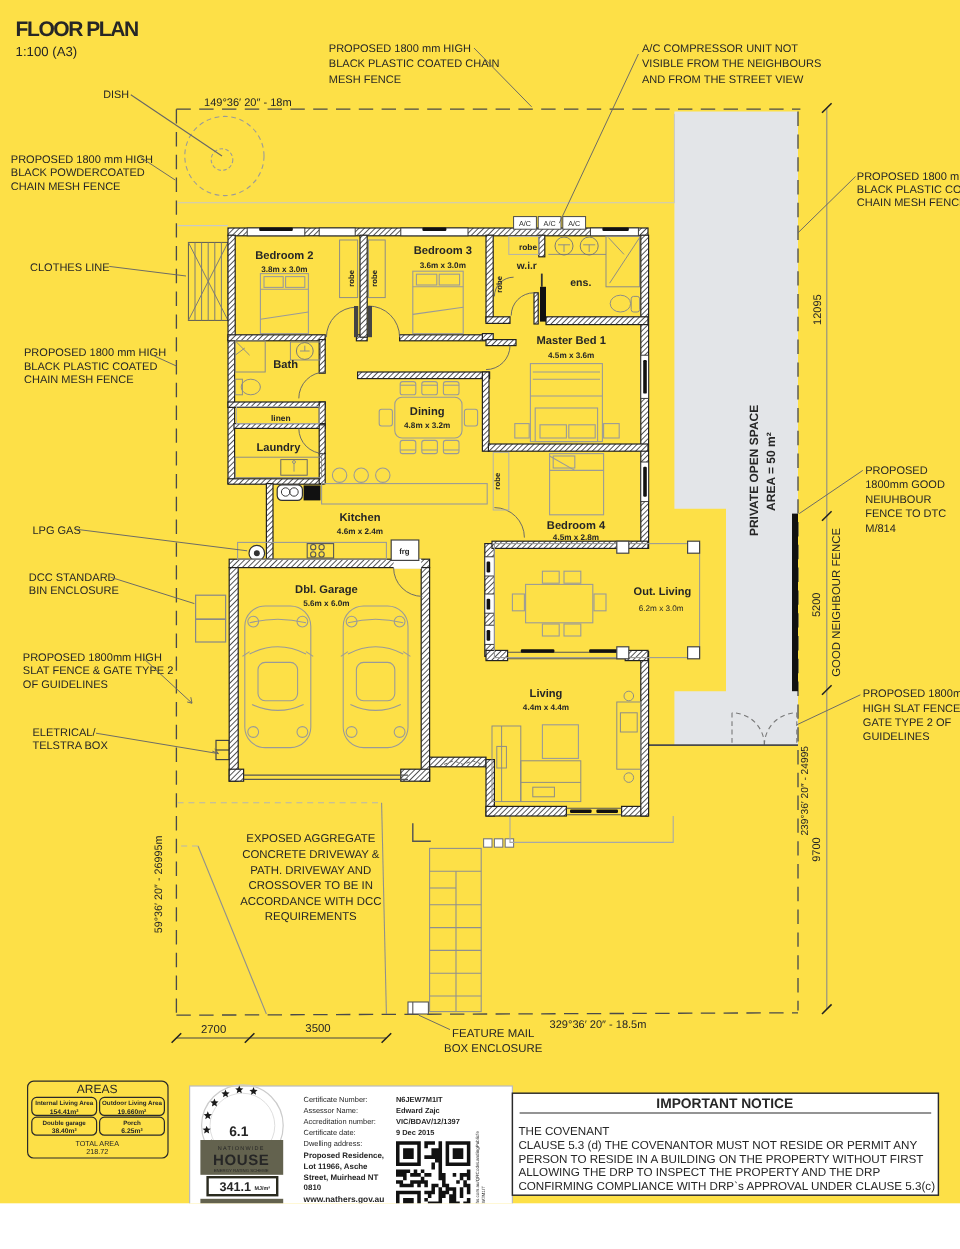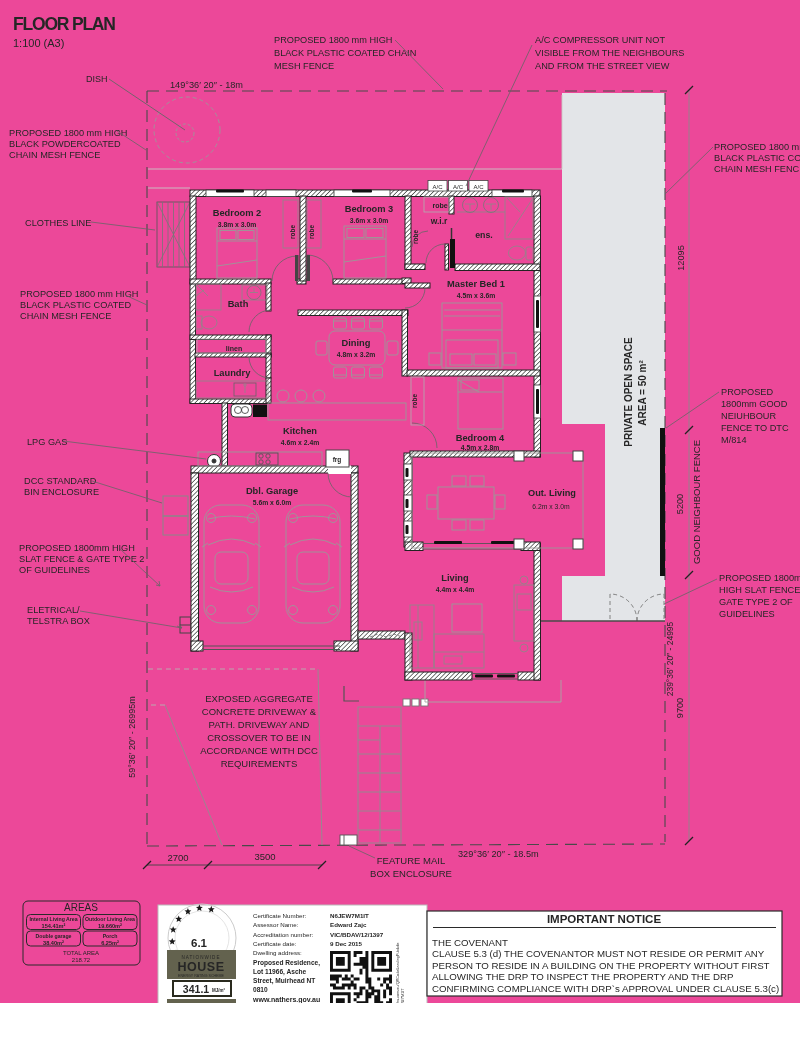--- a/index.html
+++ b/index.html
@@ -1,15 +1,15 @@
 <!DOCTYPE html>
 <html><head><meta charset="utf-8">
 <style>
 html,body{margin:0;padding:0;background:#fff;}
-#page{position:relative;width:800px;height:1003px;background:#ec4899;overflow:hidden;
+#page{position:relative;width:800px;height:1003px;background:#fde047;overflow:hidden;
 font-family:"Liberation Sans", sans-serif;}
 svg{position:absolute;left:0;top:0;}
 text{font-family:"Liberation Sans", sans-serif;fill:#262626;}
 .b{font-weight:bold;}
 </style></head>
 <body>
 <div id="page">
 <svg width="800" height="1041" viewBox="0 0 800 1041">
 <defs>
 <pattern id="hx" width="3.2" height="3.2" patternUnits="userSpaceOnUse" patternTransform="rotate(45)">

